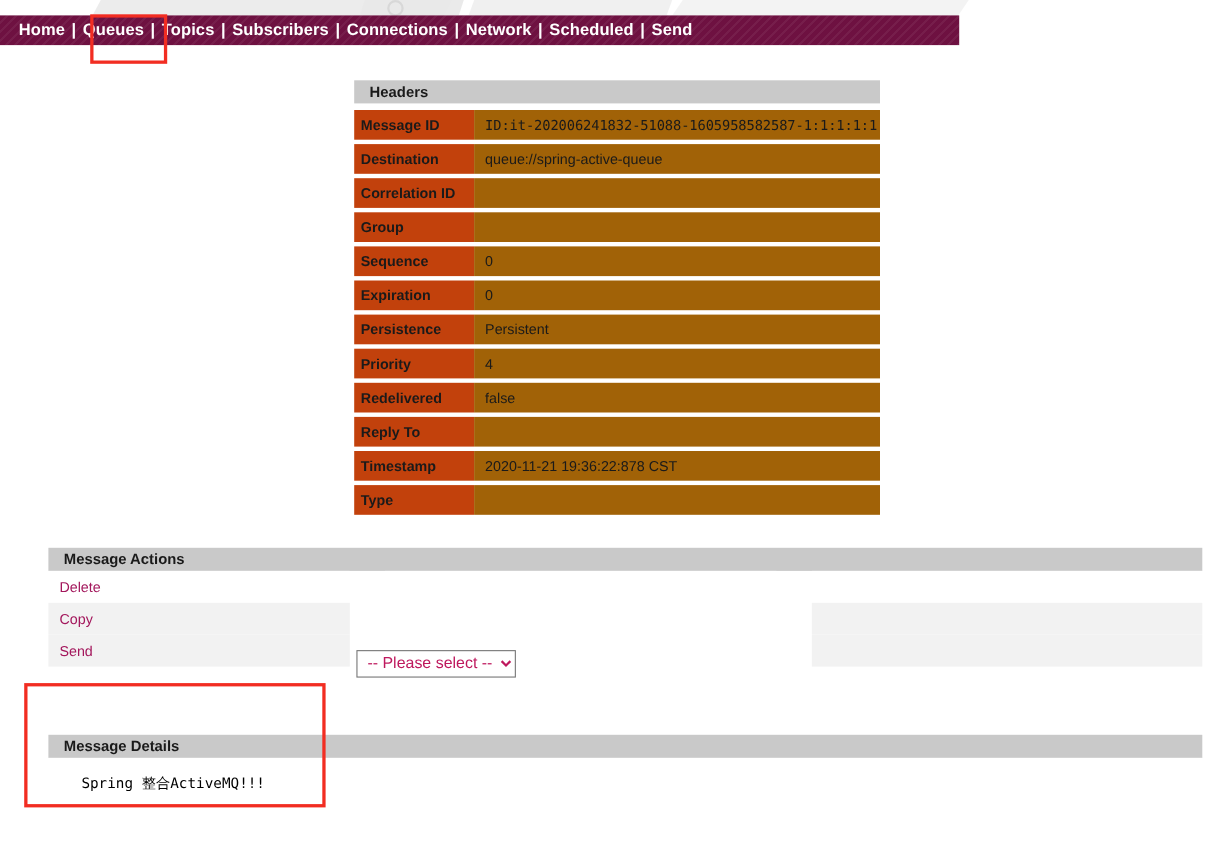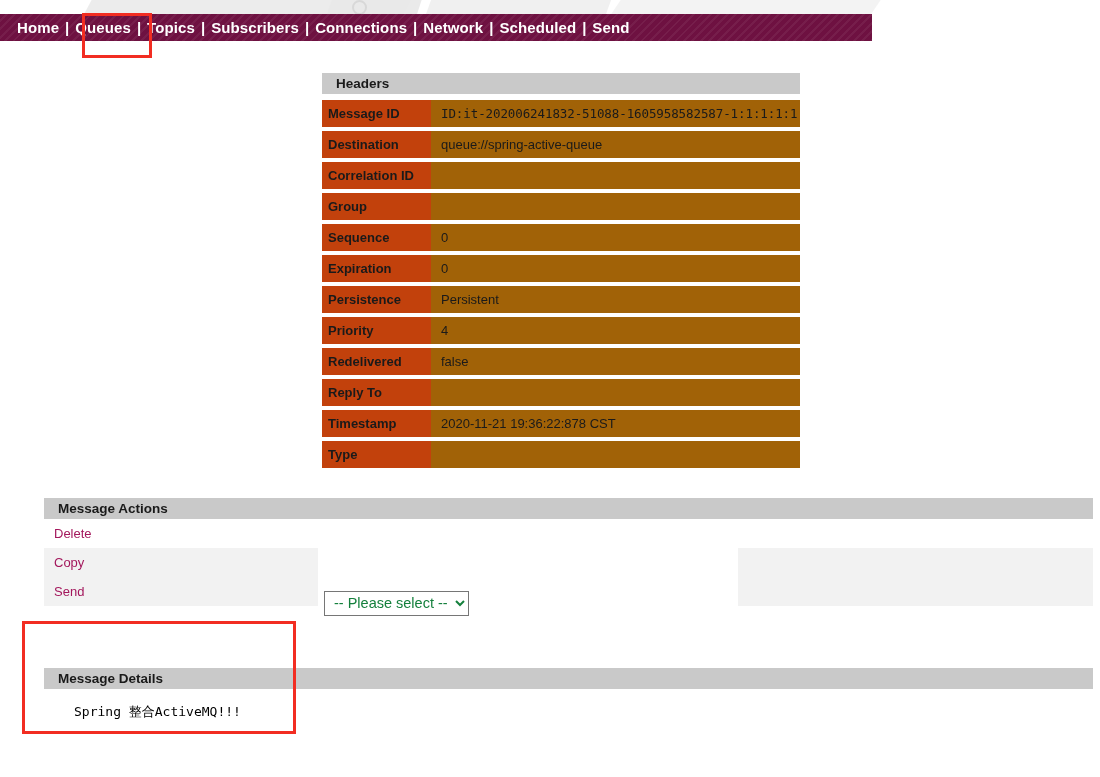--- a/index.html
+++ b/index.html
@@ -180,21 +180,21 @@
     left: 280px;
     top: 72px;
     z-index: 5;
   }
   select.plain {
     font-family: "Liberation Sans", sans-serif;
     font-size: 14.5px;
     padding: 2px 4px 3px 5px;
     border: 1px solid #767676;
     background: #ffffff;
-    color: #15803d;
+    color: #be185d;
     border-radius: 0;
     height: 25px;
     box-sizing: border-box;
   }
 
   
   #details-panel {
     position: absolute;
     left: 44px;
     top: 668px;

